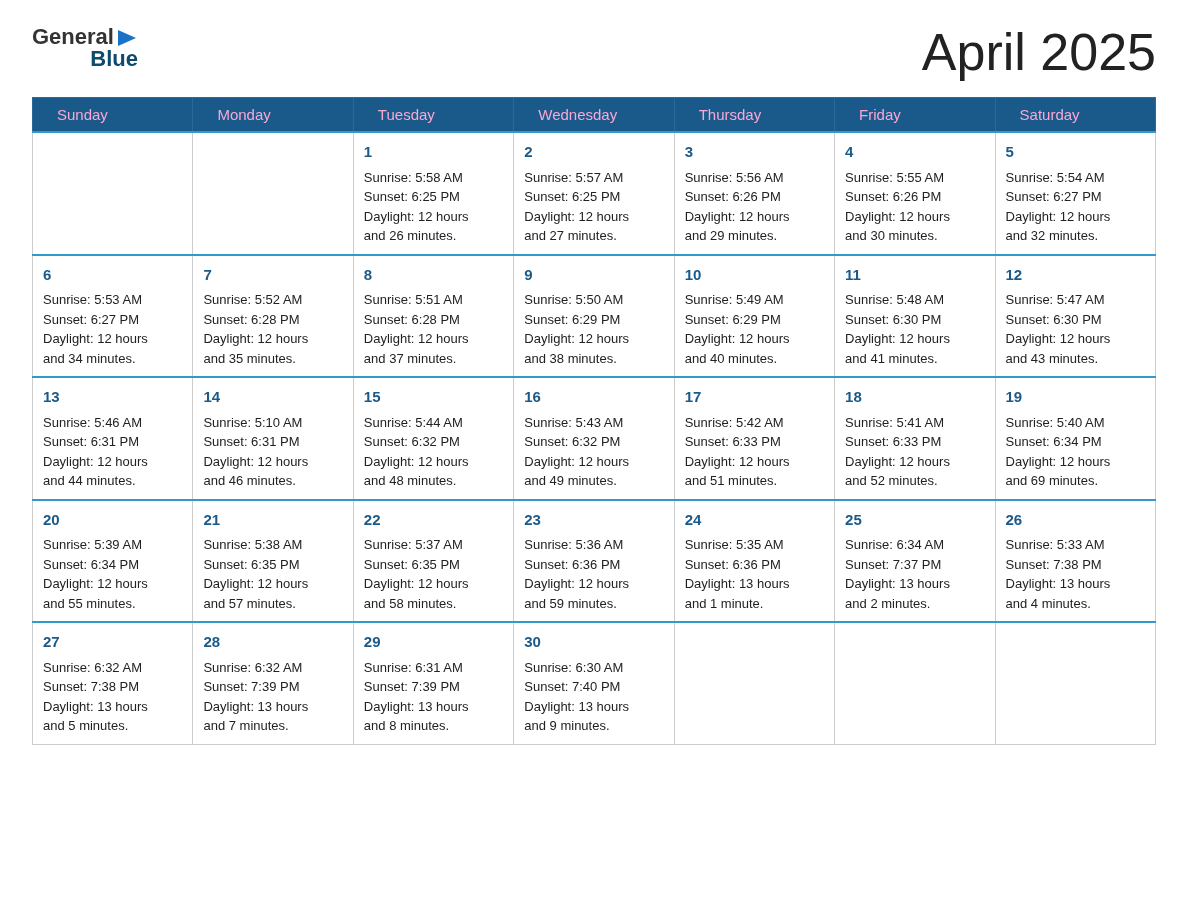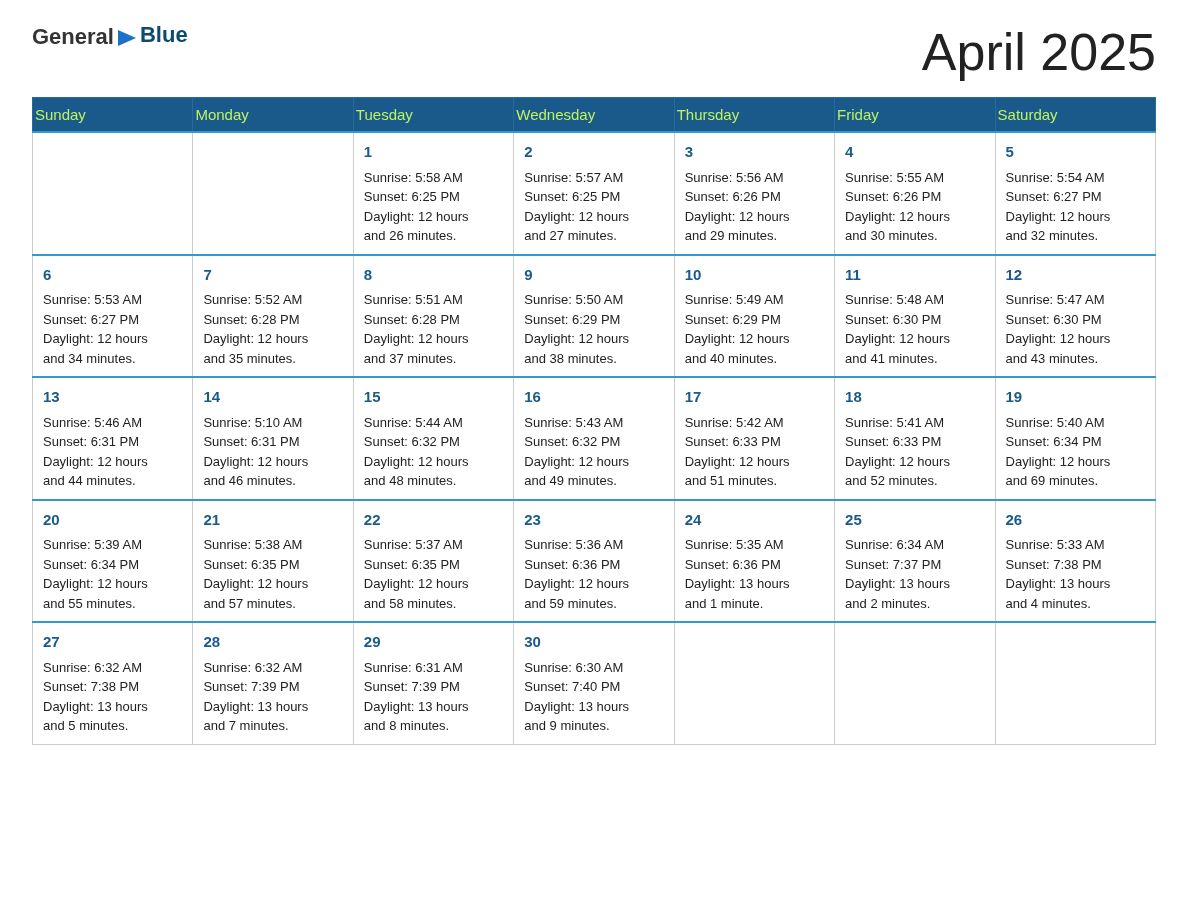--- a/index.html
+++ b/index.html
@@ -45,24 +45,24 @@
       font-weight: normal;
       color: #444;
       margin-top: 4px;
     }
     .calendar {
       width: 100%;
       border-collapse: collapse;
     }
     .calendar thead tr th {
       background: #1a5a8a;
-      color: #bef264;
+      color: #f9a8d4;
       font-size: 15px;
       font-weight: normal;
-      padding: 8px 2px;
+      padding: 8px 24px;
       text-align: left;
       border: 1px solid #2a6a9a;
     }
     .calendar tbody tr td {
       vertical-align: top;
       padding: 8px 10px;
       border: 1px solid #ccc;
       border-top: 2px solid #3399cc;
       width: 14.28%;
       min-height: 100px;
@@ -82,21 +82,21 @@
     }
     .calendar tbody tr {
       border-bottom: 1px solid #ddd;
     }
   </style>
 </head>
 <body>
 
 <div class="header">
   <div class="logo">
-    <div style="display:flex;flex-direction:row;align-items:center;">
+    <div style="display:flex;flex-direction:column;align-items:flex-end;">
       <div style="display:flex;align-items:center;">
         <span class="logo-text-general">General</span>
         <svg width="22" height="22" viewBox="0 0 22 22" style="margin-left:2px;margin-top:0;">
           <polygon points="2,4 20,12 2,20" fill="#1a73c8"></polygon>
         </svg>
       </div>
       <span class="logo-text-blue" style="margin-top:-4px;margin-left:2px;">Blue</span>
     </div>
   </div>
   <div class="title-block">

